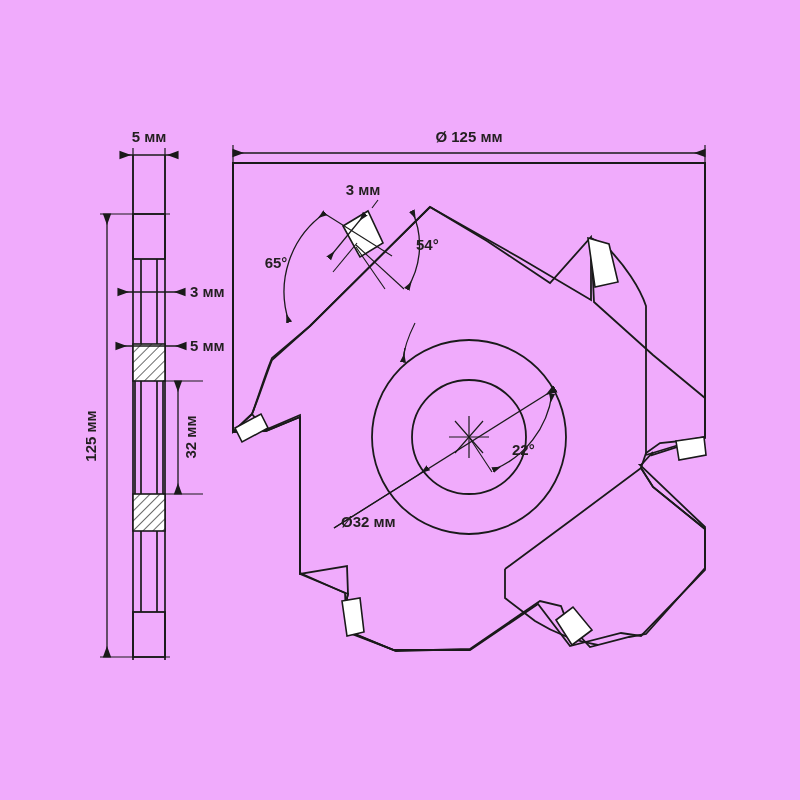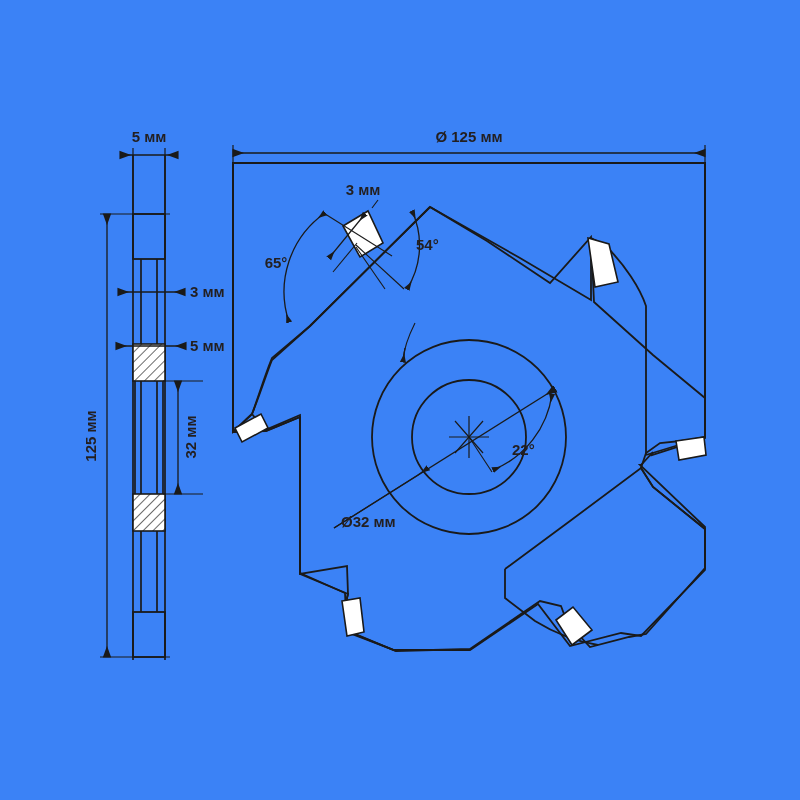--- a/index.html
+++ b/index.html
@@ -10,21 +10,21 @@
   body {
     width: 800px;
     height: 800px;
     font-family: "Liberation Sans", sans-serif;
     overflow: hidden;
   }
   #drawing-root {
     position: relative;
     width: 800px;
     height: 800px;
-    background: #3b82f6;
+    background: #f0abfc;
   }
   svg#tech-drawing {
     display: block;
     width: 800px;
     height: 800px;
   }
   .outline {
     fill: none;
     stroke: #1a1a1a;
     stroke-width: 1.8;

